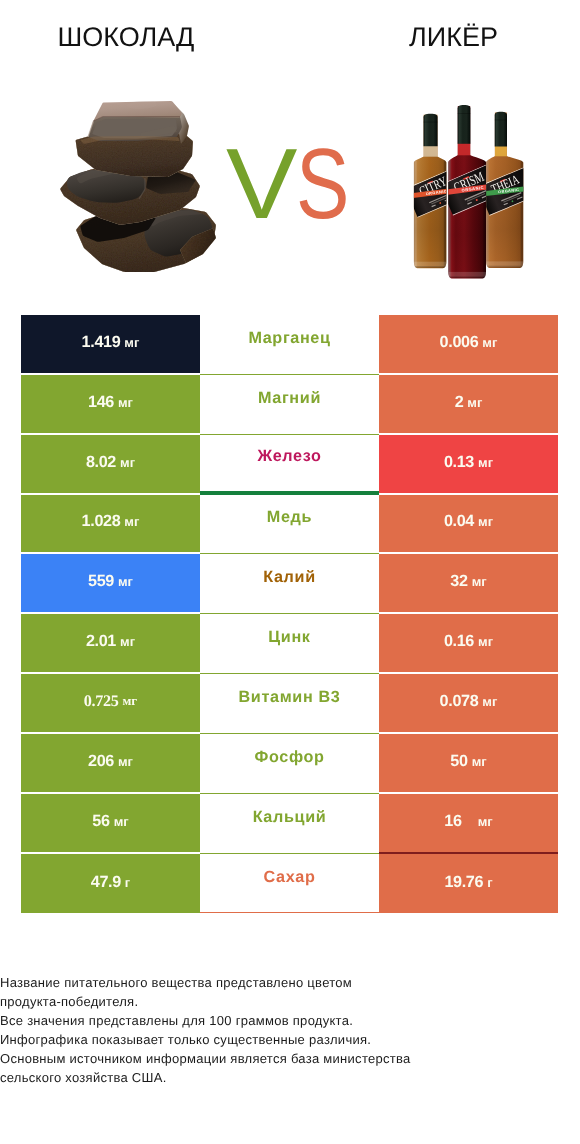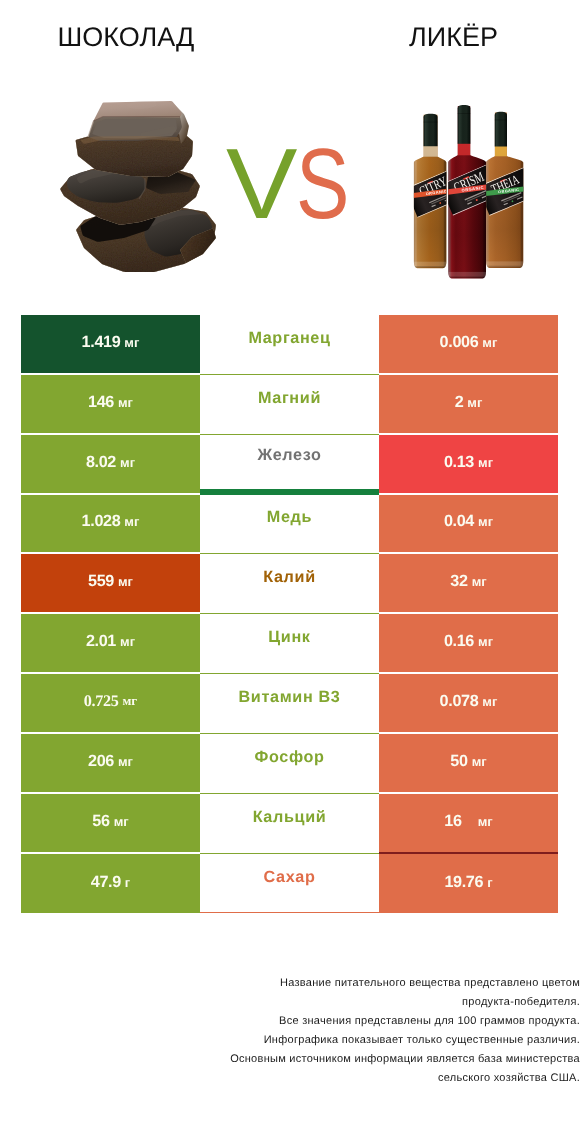--- a/index.html
+++ b/index.html
@@ -15,21 +15,21 @@
   #hero-left{left:50px;top:85px;width:185px;height:195px;}
   #hero-right{left:404px;top:100px;width:126px;height:185px;}
   .choc,.bot{display:block;width:100%;height:100%;}
   .table{position:absolute;left:0;top:315px;width:580px;}
   .row{display:flex;height:59.85px;}
   .cell{display:flex;align-items:center;justify-content:center;box-sizing:border-box;}
   .c-left{width:179px;margin-left:21px;color:#fbfbf0;font-weight:bold;font-size:16.2px;padding-bottom:3px;letter-spacing:-0.35px;}
   .c-mid{width:179px;font-weight:bold;font-size:16.2px;background:#fff;padding-bottom:12px;letter-spacing:0.65px;}
   .c-right{width:179px;color:#fbfbf0;font-weight:bold;font-size:16.2px;padding-bottom:3px;letter-spacing:-0.35px;}
   .unit{font-size:13px;margin-left:4px;letter-spacing:0;}
-  .foot{position:absolute;left:0;top:974px;width:580px;text-align:right;font-size:11px;line-height:18.9px;color:#1b1b1b;letter-spacing:0.28px;}
+  .foot{position:absolute;left:0;top:974px;width:580px;text-align:left;font-size:13px;line-height:18.9px;color:#1b1b1b;letter-spacing:0.28px;}
 </style>
 </head>
 <body>
 
 <div class="page">
   <div class="title" id="t-left">ШОКОЛАД</div>
   <div class="title" id="t-right">ЛИКЁР</div>
   <div class="vs"><span class="v">V</span><span class="s">S</span></div>
   <div class="hero" id="hero-left">
       <svg class="choc" viewBox="0 0 185 195" preserveAspectRatio="none" xmlns="http://www.w3.org/2000/svg">
@@ -286,21 +286,21 @@
 <circle cx="18.0" cy="27.9" r="1.0" fill="#e0463a"></circle>
 </g>
 </g>
 <path d="M 53.6 8.6 C 53.6 6.3 55.1 5.1 60.0 5.1 C 64.9 5.1 66.4 6.3 66.4 8.6 L 66.4 43.8 L 53.6 43.8 Z" fill="url(#capG)"></path>
 <rect x="53.6" y="13.0" width="12.8" height="0.7" fill="#000000" opacity="0.35"></rect>
 </g>
 </svg>
     </div>
   <div class="table" id="table">
       <div class="row">
-        <div class="cell c-left" style="background:#14532d;border-bottom:2px solid #ffffff;">
+        <div class="cell c-left" style="background:#0f172a;border-bottom:2px solid #ffffff;">
           <span>1.419</span>
           <span class="unit">мг</span>
         </div>
         <div class="cell c-mid" style="color:#82a630;border-bottom:1px solid #82a630">Марганец</div>
         <div class="cell c-right" style="background:#e06d49;border-bottom:2px solid #ffffff;">
           <span>0.006</span>
           <span class="unit">мг</span>
         </div>
       </div>
       <div class="row">
@@ -312,39 +312,39 @@
         <div class="cell c-right" style="background:#e06d49;border-bottom:2px solid #ffffff;">
           <span>2</span>
           <span class="unit">мг</span>
         </div>
       </div>
       <div class="row">
         <div class="cell c-left" style="background:#82a630;border-bottom:2px solid #ffffff;">
           <span>8.02</span>
           <span class="unit">мг</span>
         </div>
-        <div class="cell c-mid" style="color:#737373;border-bottom:6px solid #15803d">Железо</div>
+        <div class="cell c-mid" style="color:#be185d;border-bottom:4px solid #15803d">Железо</div>
         <div class="cell c-right" style="background:#ef4444;border-bottom:2px solid #ffffff;">
           <span>0.13</span>
           <span class="unit">мг</span>
         </div>
       </div>
       <div class="row">
         <div class="cell c-left" style="background:#82a630;border-bottom:2px solid #ffffff;align-items:center;">
           <span>1.028</span>
           <span class="unit">мг</span>
         </div>
         <div class="cell c-mid" style="color:#82a630;border-bottom:1px solid #82a630">Медь</div>
         <div class="cell c-right" style="background:#e06d49;border-bottom:2px solid #ffffff;">
           <span>0.04</span>
           <span class="unit">мг</span>
         </div>
       </div>
       <div class="row">
-        <div class="cell c-left" style="background:#c2410c;border-bottom:2px solid #ffffff;">
+        <div class="cell c-left" style="background:#3b82f6;border-bottom:2px solid #ffffff;">
           <span>559</span>
           <span class="unit">мг</span>
         </div>
         <div class="cell c-mid" style="color:#a16207;border-bottom:1px solid #82a630">Калий</div>
         <div class="cell c-right" style="background:#e06d49;border-bottom:2px solid #ffffff;">
           <span>32</span>
           <span class="unit">мг</span>
         </div>
       </div>
       <div class="row">

